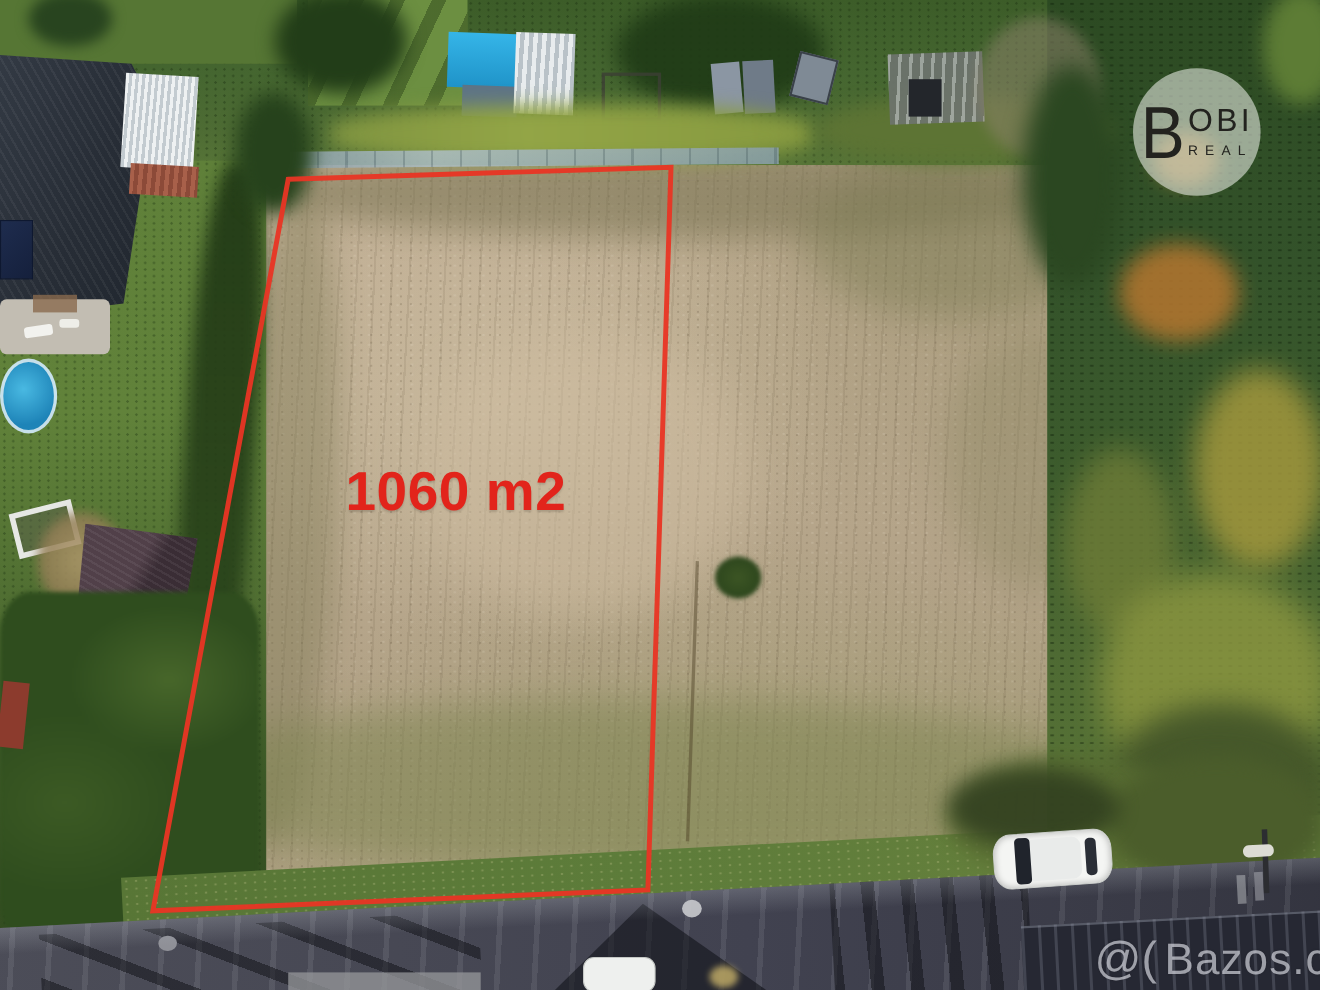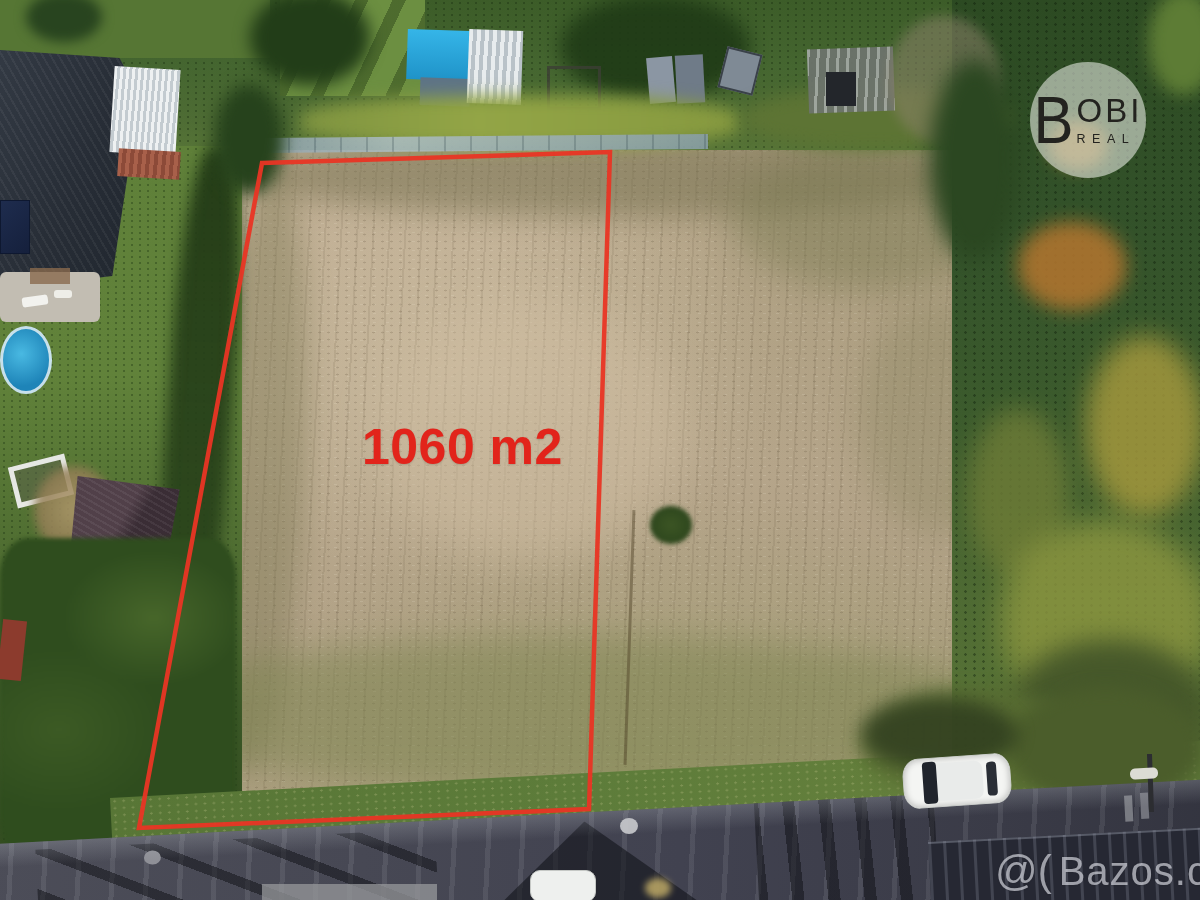--- a/index.html
+++ b/index.html
@@ -84,28 +84,28 @@
   #car{left:903px;top:756px;width:108px;height:50px;z-index:8;transform:rotate(-4deg);}
   #car .body{position:absolute;inset:0;background:#f4f5f3;border-radius:16px/18px;
     border:1px solid #c9ccc9;box-shadow:inset 0 0 7px rgba(0,0,0,.28);}
   #car .roof{position:absolute;left:28px;top:6px;width:52px;height:38px;background:#e9ebea;border-radius:8px;}
   #car .windshield{position:absolute;left:20px;top:4px;width:14px;height:42px;background:#20242c;border-radius:4px;}
   #car .rearwindow{position:absolute;left:84px;top:8px;width:10px;height:34px;background:#2a2e36;border-radius:4px;}
 
   
   #boundary-svg{left:0;top:0;z-index:9;}
   #area-label{left:314px;top:422px;z-index:10;font-size:50px;line-height:1;font-weight:bold;
-    letter-spacing:.5px;color:var(--label-red,#e2241b);text-shadow:0 1px 2px rgba(0,0,0,.15);margin-left:48px;}
+    letter-spacing:.5px;color:var(--label-red,#e2241b);text-shadow:0 1px 2px rgba(0,0,0,.15);}
   #agency-logo{left:1030px;top:62px;width:116px;height:116px;border-radius:50%;z-index:11;
     background:var(--logo-circle-fill,rgba(244,246,240,.55));
     display:flex;align-items:center;justify-content:center;color:#23231f;}
   #agency-logo .row{display:flex;align-items:center;}
   #agency-logo .bigb{font-size:60px;line-height:.85;transform:scaleY(1.12);margin-right:3px;}
   #agency-logo .col{display:flex;flex-direction:column;align-items:flex-start;}
-  #agency-logo .obi{font-size:33px;letter-spacing:3px;line-height:1;}
+  #agency-logo .obi{font-size:29px;letter-spacing:3px;line-height:1;}
   #agency-logo .real{font-size:12.5px;letter-spacing:6.5px;line-height:1;margin-top:6px;}
   #watermark{left:995px;top:850px;z-index:11;display:flex;align-items:baseline;gap:7px;
     color:var(--watermark-white,rgba(236,237,246,.62));text-shadow:0 0 2px rgba(0,0,0,.18);}
   #watermark .sym{font-size:42px;line-height:1;}
   #watermark .txt{font-size:40px;line-height:1;letter-spacing:1px;}
 </style>
 </head>
 <body>
 
 <div id="scene">

